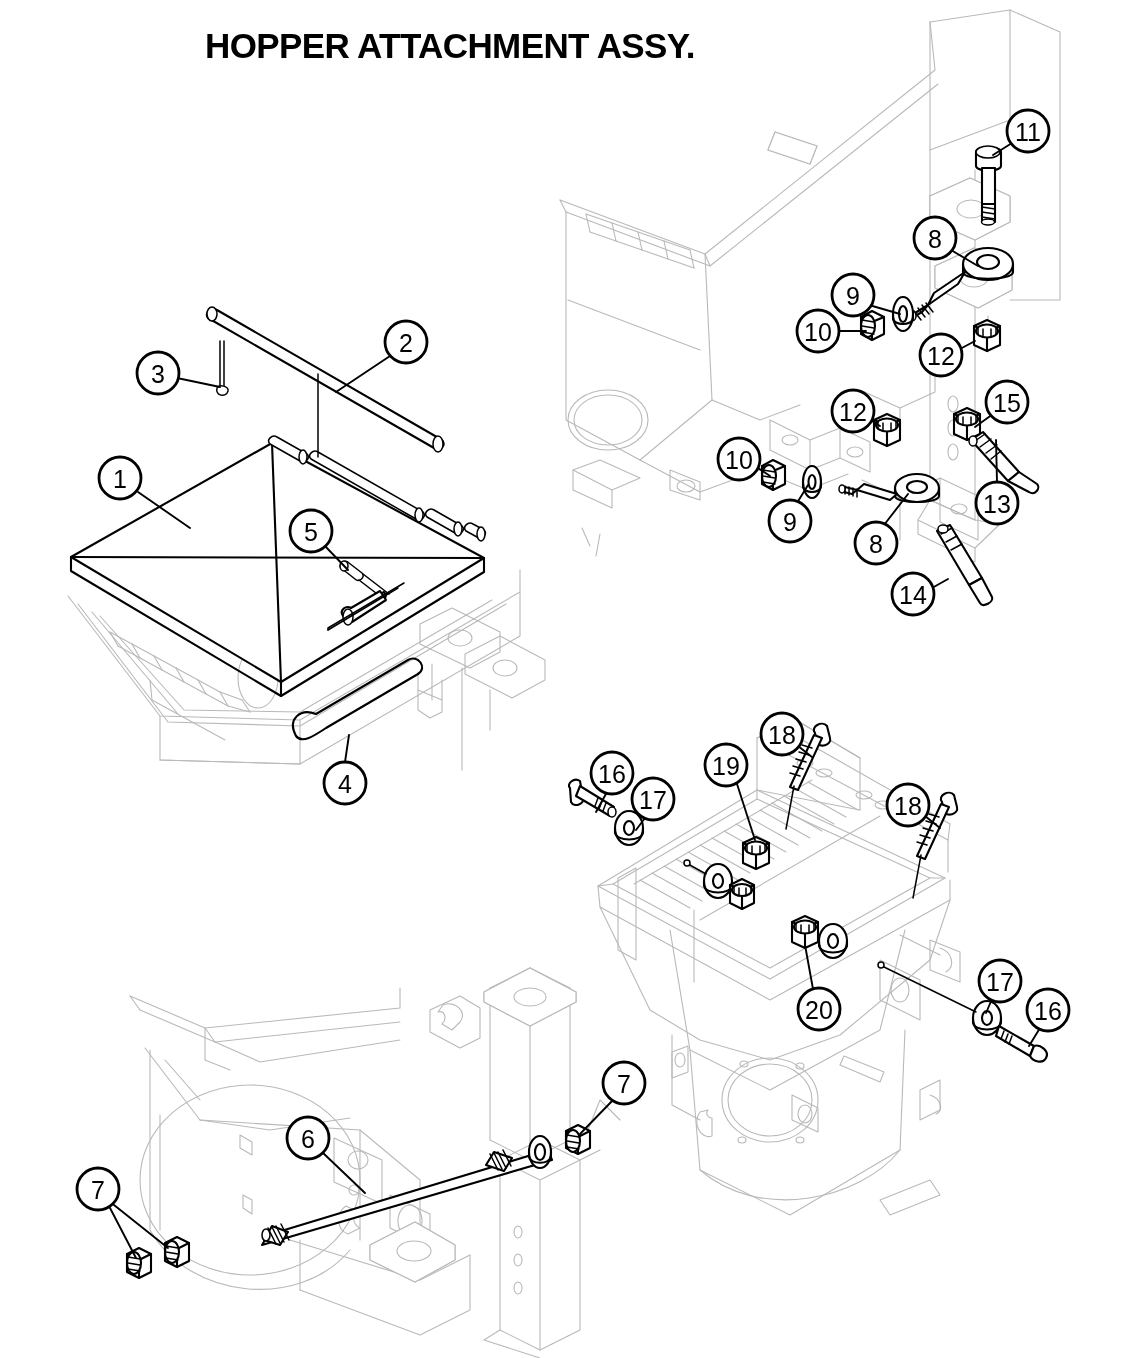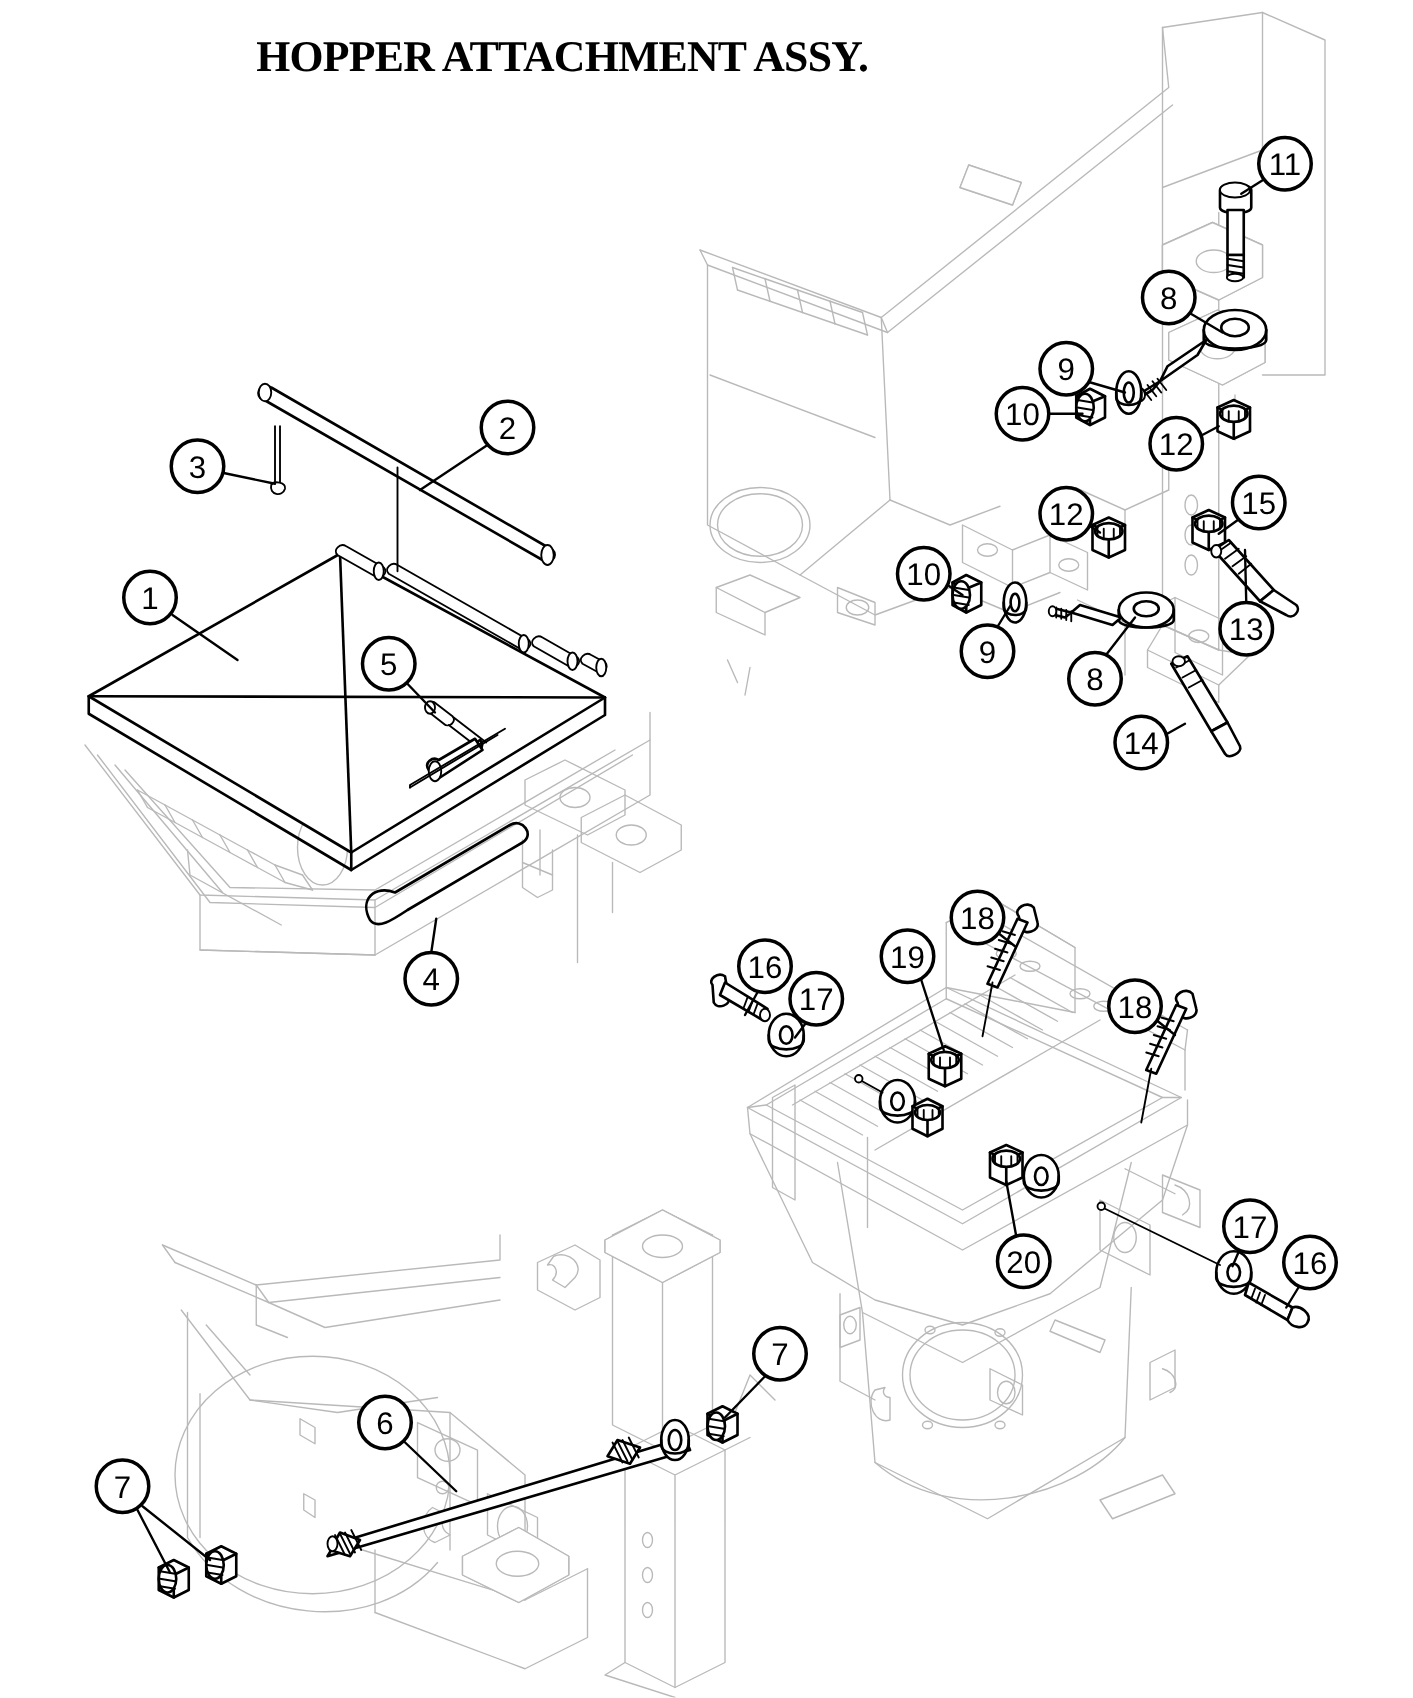--- a/index.html
+++ b/index.html
@@ -4,21 +4,21 @@
 <title>Hopper Attachment Assy</title>
 <style>
   html,body{margin:0;padding:0;background:#ffffff;}
   body{
     width:1130px;height:1358px;position:relative;overflow:hidden;
     font-family:"Liberation Sans","DejaVu Sans",sans-serif;
   }
   #sheet{position:absolute;inset:0;width:1130px;height:1358px;}
   #title{
     position:absolute;left:205px;top:26px;
-    font-family:Liberation Serif, serif;
+    font-family:Liberation Sans, sans-serif;
     font-size:35px;font-weight:bold;letter-spacing:-0.6px;
     color:#000000;white-space:nowrap;
   }
   svg{display:block;}
   .bg   {fill:none;stroke:#b9b9b9;stroke-width:1.1;
          stroke-linecap:round;stroke-linejoin:round;}
   .bgf  {fill:#ffffff;stroke:#b9b9b9;stroke-width:1.1;
          stroke-linecap:round;stroke-linejoin:round;}
   .fg   {fill:none;stroke:#000000;stroke-width:2.1;
          stroke-linecap:round;stroke-linejoin:round;}

